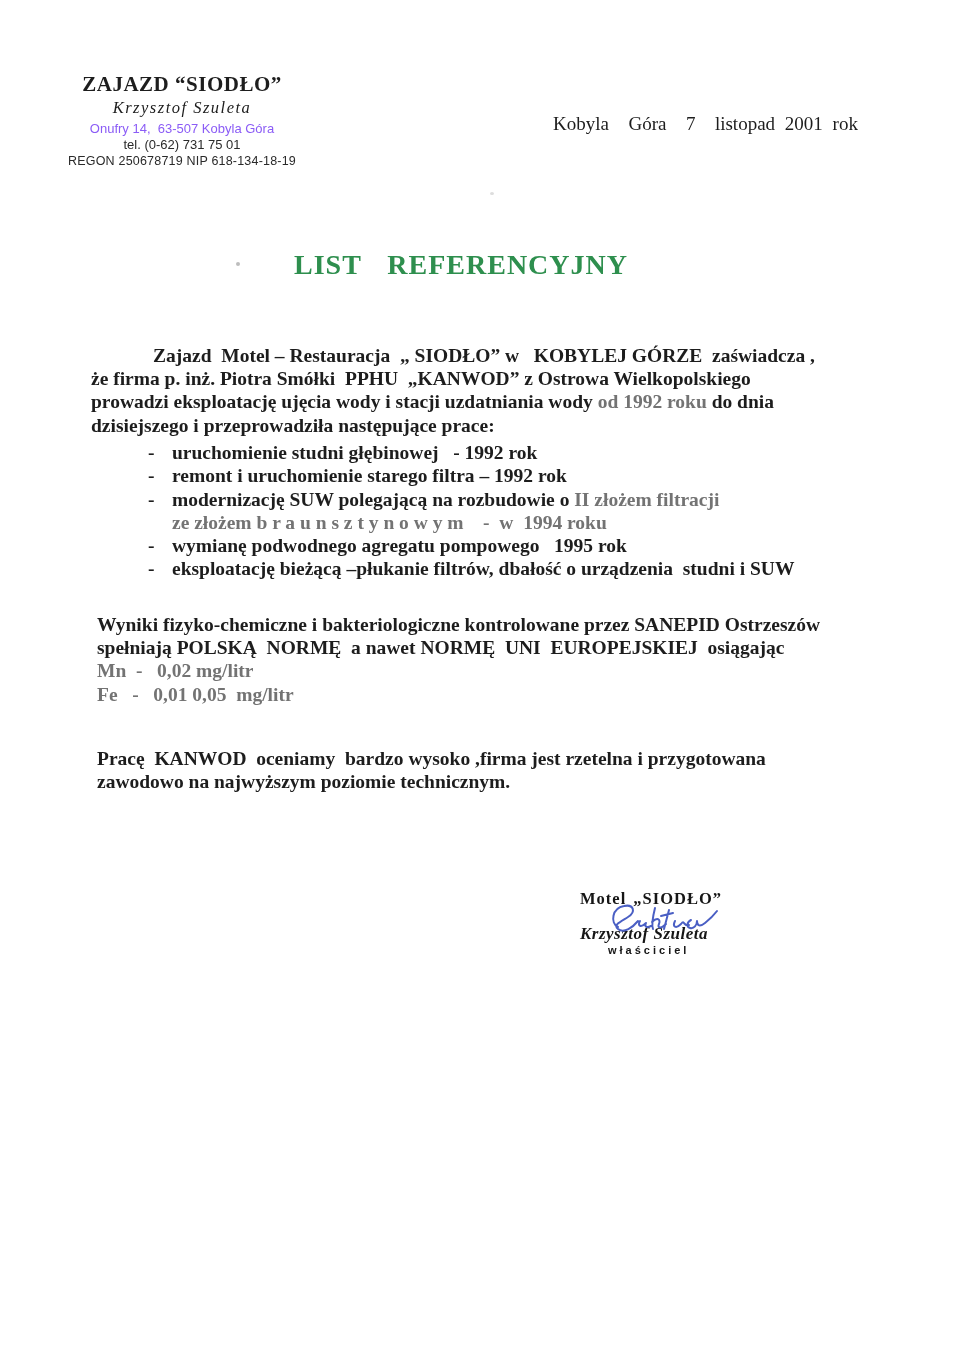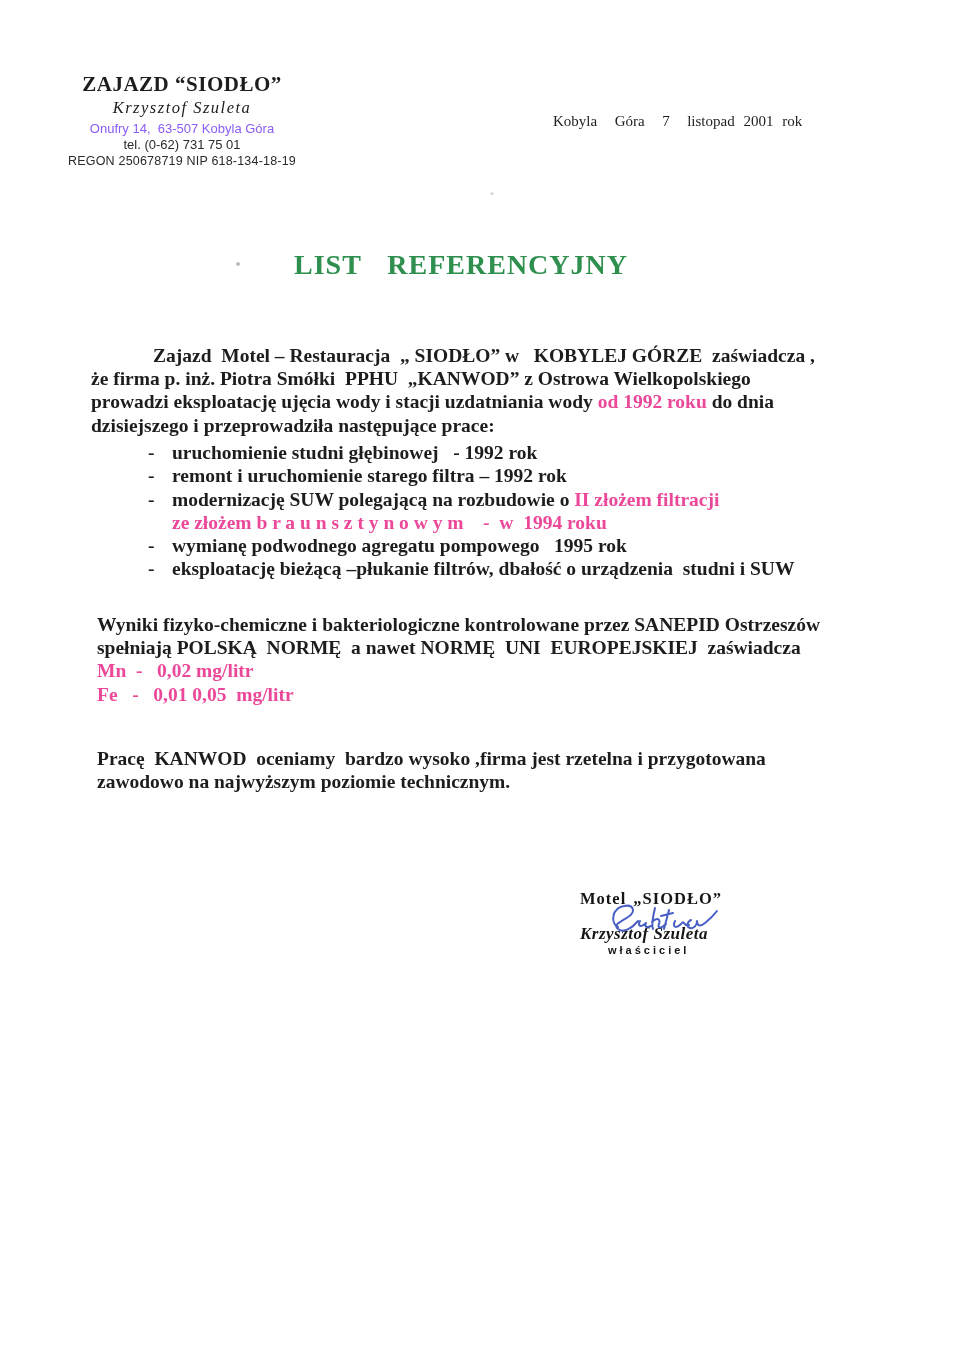--- a/index.html
+++ b/index.html
@@ -12,37 +12,37 @@
 
   
   .letterhead { position:absolute; left:58px; top:72px; width:248px; text-align:center; }
   .lh-company { font-size:21px; font-weight:700; letter-spacing:0.5px; }
   .lh-owner   { font-size:16.5px; font-style:italic; letter-spacing:1.5px; margin-top:1px; }
   .lh-address { font-family:"Liberation Sans", sans-serif; font-size:13px; margin-top:3px; color:#8b5cf6; }
   .lh-phone   { font-family:"Liberation Sans", sans-serif; font-size:13px; margin-top:1px; color:#2a2a2a; }
   .lh-regon   { font-family:"Liberation Sans", sans-serif; font-size:12.5px; margin-top:2px; letter-spacing:0.2px; color:#2a2a2a; }
 
   
-  .dateline { position:absolute; left:553px; top:113px; font-size:15px; word-spacing:5px; }
+  .dateline { position:absolute; left:553px; top:113px; font-size:19px; word-spacing:5px; }
 
   
   .speck { position:absolute; border-radius:50%; }
   .speck-1 { left:236px; top:262px; width:4px; height:4px; background:#bdbdbd; }
   .speck-2 { left:490px; top:192px; width:4px; height:3px; background:#dddddd; }
 
   
   .title {
     position:absolute; left:0; top:249px; width:960px; text-align:center;
     transform:translateX(-19px);
     font-size:28px; font-weight:700; letter-spacing:1px; word-spacing:18px;
     color:#2e8f4e; margin:0;
   }
 
   .bold-body { font-size:19.5px; font-weight:700; line-height:23.2px; }
-  .green { color:#ec4899; }
+  .green { color:#737373; }
 
   
   .intro { position:absolute; left:91px; top:344px; width:785px; }
   .intro .indent { text-indent:62px;font-family:Liberation Serif, serif; }
 
   
   .works { position:absolute; left:148px; top:441px; width:730px; line-height:23.3px; }
   .work-row { display:flex; }
   .work-dash { width:24px; flex:0 0 24px; }
 
@@ -110,21 +110,21 @@
       <span class="ws">wymianę podwodnego agregatu pompowego   1995 rok</span>
     </div>
     <div class="work-row">
       <span class="work-dash">-</span>
       <span class="ws">eksploatację bieżącą –płukanie filtrów, dbałość o urządzenia  studni i SUW</span>
     </div>
   </div>
 
   <div class="results bold-body">
     <p class="ws">Wyniki fizyko-chemiczne i bakteriologiczne kontrolowane przez SANEPID Ostrzeszów</p>
-    <p class="ws">spełniają POLSKĄ  NORMĘ  a nawet NORMĘ  UNI  EUROPEJSKIEJ  zaświadcza</p>
+    <p class="ws">spełniają POLSKĄ  NORMĘ  a nawet NORMĘ  UNI  EUROPEJSKIEJ  osiągając</p>
     <p class="ws green param-line">Mn  -   0,02 mg/litr</p>
     <p class="ws green param-line">Fe   -   0,01 0,05  mg/litr</p>
   </div>
 
   <div class="closing bold-body">
     <p class="ws">Pracę  KANWOD  oceniamy  bardzo wysoko ,firma jest rzetelna i przygotowana</p>
     <p class="ws">zawodowo na najwyższym poziomie technicznym.</p>
   </div>
 
   <div class="signature">

